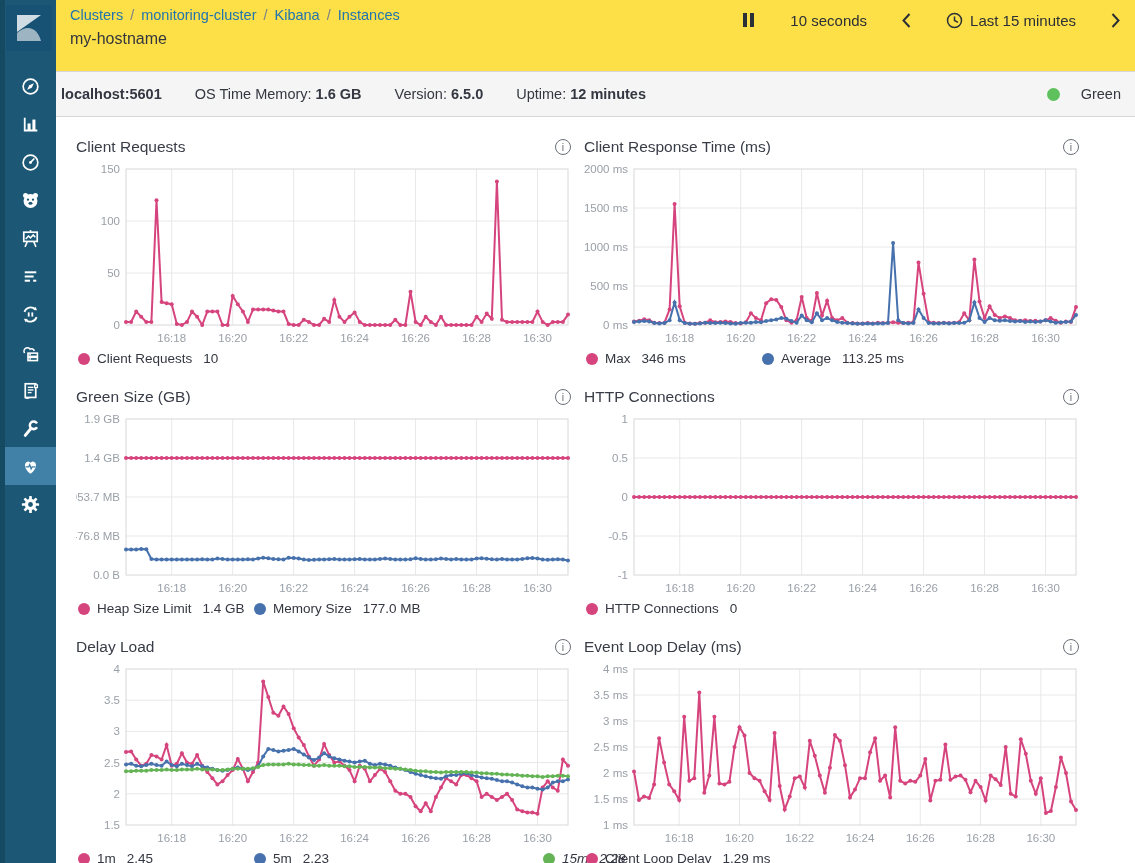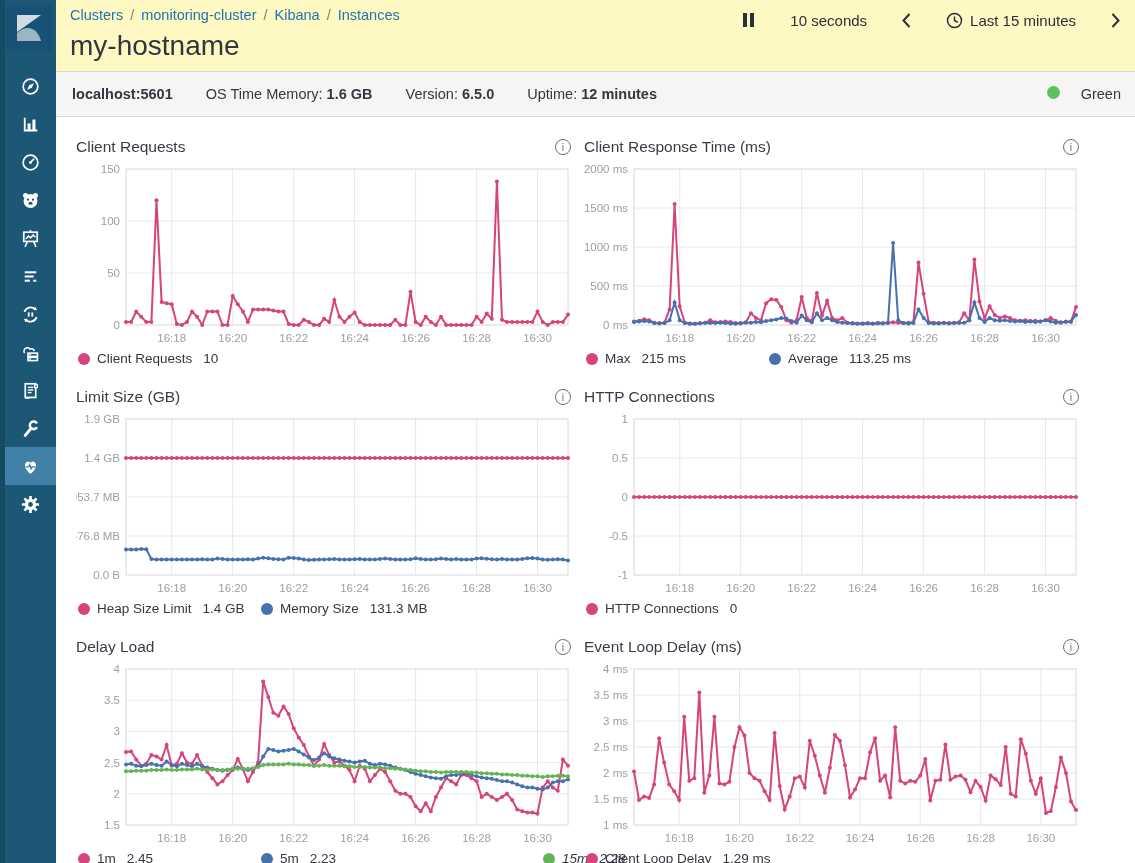--- a/index.html
+++ b/index.html
@@ -10,56 +10,56 @@
   .sidebar { position:absolute; left:0; top:0; bottom:0; width:56px; background:#1c5876; z-index:5; }
   .sidebar-edge { position:absolute; left:0; top:0; bottom:0; width:5px; background:#154a63; }
   .logo { position:absolute; left:6px; top:5px; width:46px; height:46px; background:#175173;
     display:flex; align-items:center; justify-content:center; cursor:pointer; }
   .nav { position:absolute; top:67px; left:5px; width:51px; }
   .nav-item { height:38px; display:flex; align-items:center; justify-content:center; cursor:pointer; }
   .nav-item.active { background:#4281a7; }
   .nav-item svg { display:block; }
 
   
-  .header { position:absolute; left:56px; top:0; width:1079px; height:72px; background:#fef9c3;
+  .header { position:absolute; left:56px; top:0; width:1079px; height:72px; background:#fde047;
     border-bottom:1px solid #d8d8d8; }
   .breadcrumb { position:absolute; left:14px; top:7px; font-size:14.5px; }
   .breadcrumb a { color:#2175ae; text-decoration:none; cursor:pointer; }
   .crumb-sep { color:#7a8086; margin:0 7px; }
-  .page-title { position:absolute; left:14px; top:30px; font-size:28px; color:#33363f; }
+  .page-title { position:absolute; left:14px; top:30px; font-size:16px; color:#33363f; }
   .top-controls { position:absolute; right:14px; top:6px; height:28px; display:flex;
     align-items:center; gap:34px; font-size:15px; color:#2b2f36; }
   .pause-btn { display:flex; gap:3.5px; cursor:pointer; padding:2px; }
   .pause-btn i { width:4px; height:14px; background:#2b2f36; }
   .ctl { cursor:pointer; }
   .timepick { display:flex; align-items:flex-start; gap:7px; cursor:pointer; }
 
   
   .statusbar { position:absolute; left:56px; top:72px; width:1079px; height:45px; background:#f5f5f5;
     border-bottom:1px solid #d8d8d8; display:flex; align-items:center; gap:33px;
-    padding:0 14px 0 16px; font-size:14.5px; }
+    padding:0 14px 0 5px; font-size:14.5px; }
   .stat b { font-weight:700; }
-  .status-right { margin-left:auto; display:flex; gap:21px; }
+  .status-right { margin-left:auto; display:flex; align-items:center; gap:21px; }
   .status-dot { width:13px; height:13px; border-radius:50%; }
 
   
   .main { position:absolute; left:56px; top:117px; width:1079px; bottom:0;
     padding:17px 24px 0 20px; display:grid; grid-template-columns:495px 495px;
     column-gap:45px; row-gap:11px; align-content:start;gap:13px; }
   .panel-head { display:flex; justify-content:space-between; align-items:center; height:26px; margin-bottom:2px; }
   .panel-title { font-size:15.5px; font-weight:400; color:#383c46; }
   .info-icon { width:16px; height:16px; border:1px solid #6a6f78; border-radius:50%; color:#6a6f78;
     font-size:10.5px; line-height:14px; text-align:center; font-style:normal; cursor:pointer; flex:0 0 16px; }
   svg.chart { display:block; }
   svg.chart text.tick { font-size:11.5px; fill:#9aa0a8; font-family:"Liberation Sans", sans-serif; }
   .legend { position:relative; height:20px; margin-top:1px; font-size:13.5px; }
   .legend-item { position:absolute; top:0; display:flex; align-items:center; gap:7px;
     white-space:nowrap; cursor:pointer; }
   .legend-item:nth-child(1){ left:2px; }
-  .legend-item:nth-child(2){ left:185px; }
+  .legend-item:nth-child(2){ left:178px; }
   .legend-item:nth-child(3){ left:467px;font-style:italic; }
   .ldot { width:12px; height:12px; border-radius:50%; display:inline-block; }
   .lval { margin-left:4px; }
 </style>
 </head>
 <body>
 
 <div class="sidebar">
   <div class="sidebar-edge"></div>
   <div class="logo">
@@ -548,33 +548,33 @@
         <circle cx="471.7" cy="160.7" r="2" fill="#4671ad"></circle>
         <circle cx="476.8" cy="160.3" r="2" fill="#4671ad"></circle>
         <circle cx="481.8" cy="159.9" r="2" fill="#4671ad"></circle>
         <circle cx="486.9" cy="159.5" r="2" fill="#4671ad"></circle>
         <circle cx="492.0" cy="152.9" r="2" fill="#4671ad"></circle>
       </svg>
     <div class="legend">
       <span class="legend-item">
           <i class="ldot" style="background: rgb(214, 68, 126);"></i>
           <span>Max</span>
-          <span class="lval">215 ms</span>
+          <span class="lval">346 ms</span>
         </span>
       <span class="legend-item">
           <i class="ldot" style="background: rgb(70, 113, 173);"></i>
           <span>Average</span>
           <span class="lval">113.25 ms</span>
         </span>
     </div>
   </section>
 
   <section class="panel">
     <div class="panel-head">
-      <h3 class="panel-title">Limit Size (GB)</h3>
+      <h3 class="panel-title">Green Size (GB)</h3>
       <i class="info-icon">i</i>
     </div>
     <svg class="chart" width="495" height="188" viewBox="0 0 495 188">
         <text x="44" y="167" text-anchor="end" class="tick">0.0 B</text>
         <line x1="50" x2="492" y1="124.00204477533687" y2="124.00204477533687" stroke="#e8e8e8" stroke-width="1"></line>
         <text x="44" y="128.00204477533686" text-anchor="end" class="tick">476.8 MB</text>
         <line x1="50" x2="492" y1="84.99591044932626" y2="84.99591044932626" stroke="#e8e8e8" stroke-width="1"></line>
         <text x="44" y="88.99591044932626" text-anchor="end" class="tick">953.7 MB</text>
         <line x1="50" x2="492" y1="45.99795522466313" y2="45.99795522466313" stroke="#e8e8e8" stroke-width="1"></line>
         <text x="44" y="49.99795522466313" text-anchor="end" class="tick">1.4 GB</text>
@@ -775,21 +775,21 @@
       </svg>
     <div class="legend">
       <span class="legend-item">
           <i class="ldot" style="background: rgb(214, 68, 126);"></i>
           <span>Heap Size Limit</span>
           <span class="lval">1.4 GB</span>
         </span>
       <span class="legend-item">
           <i class="ldot" style="background: rgb(70, 113, 173);"></i>
           <span>Memory Size</span>
-          <span class="lval">131.3 MB</span>
+          <span class="lval">177.0 MB</span>
         </span>
     </div>
   </section>
 
   <section class="panel">
     <div class="panel-head">
       <h3 class="panel-title">HTTP Connections</h3>
       <i class="info-icon">i</i>
     </div>
     <svg class="chart" width="495" height="188" viewBox="0 0 495 188">

